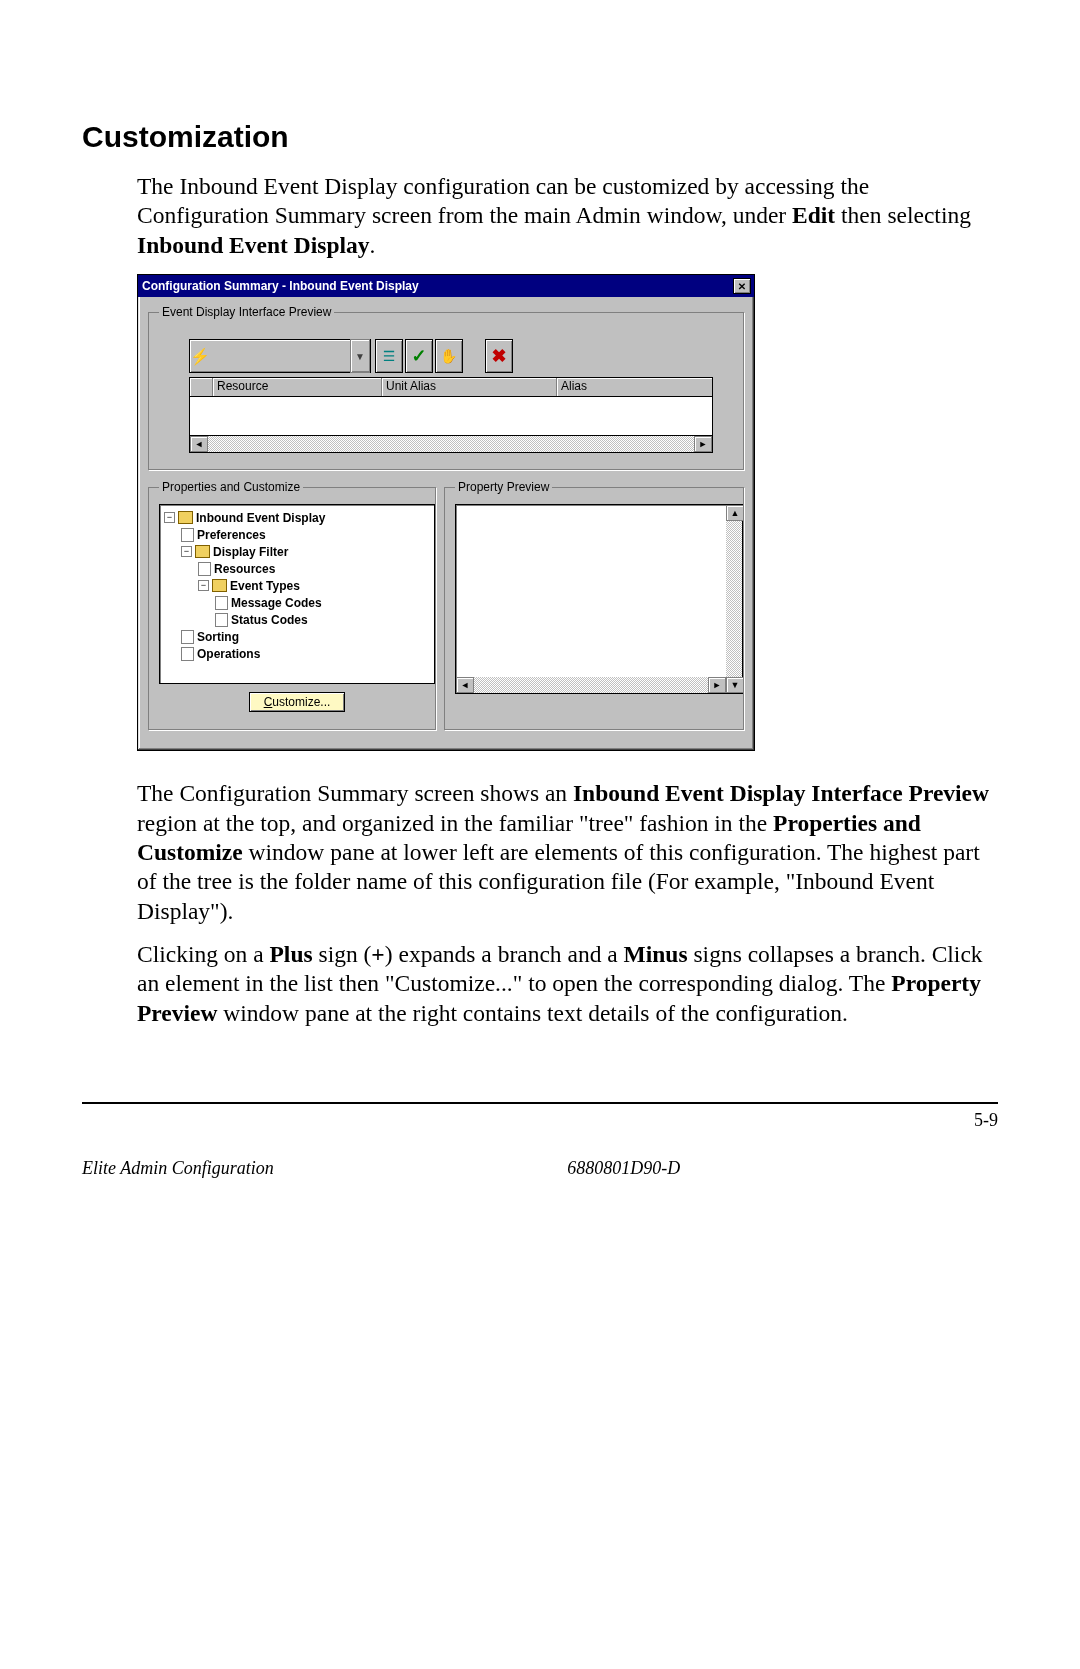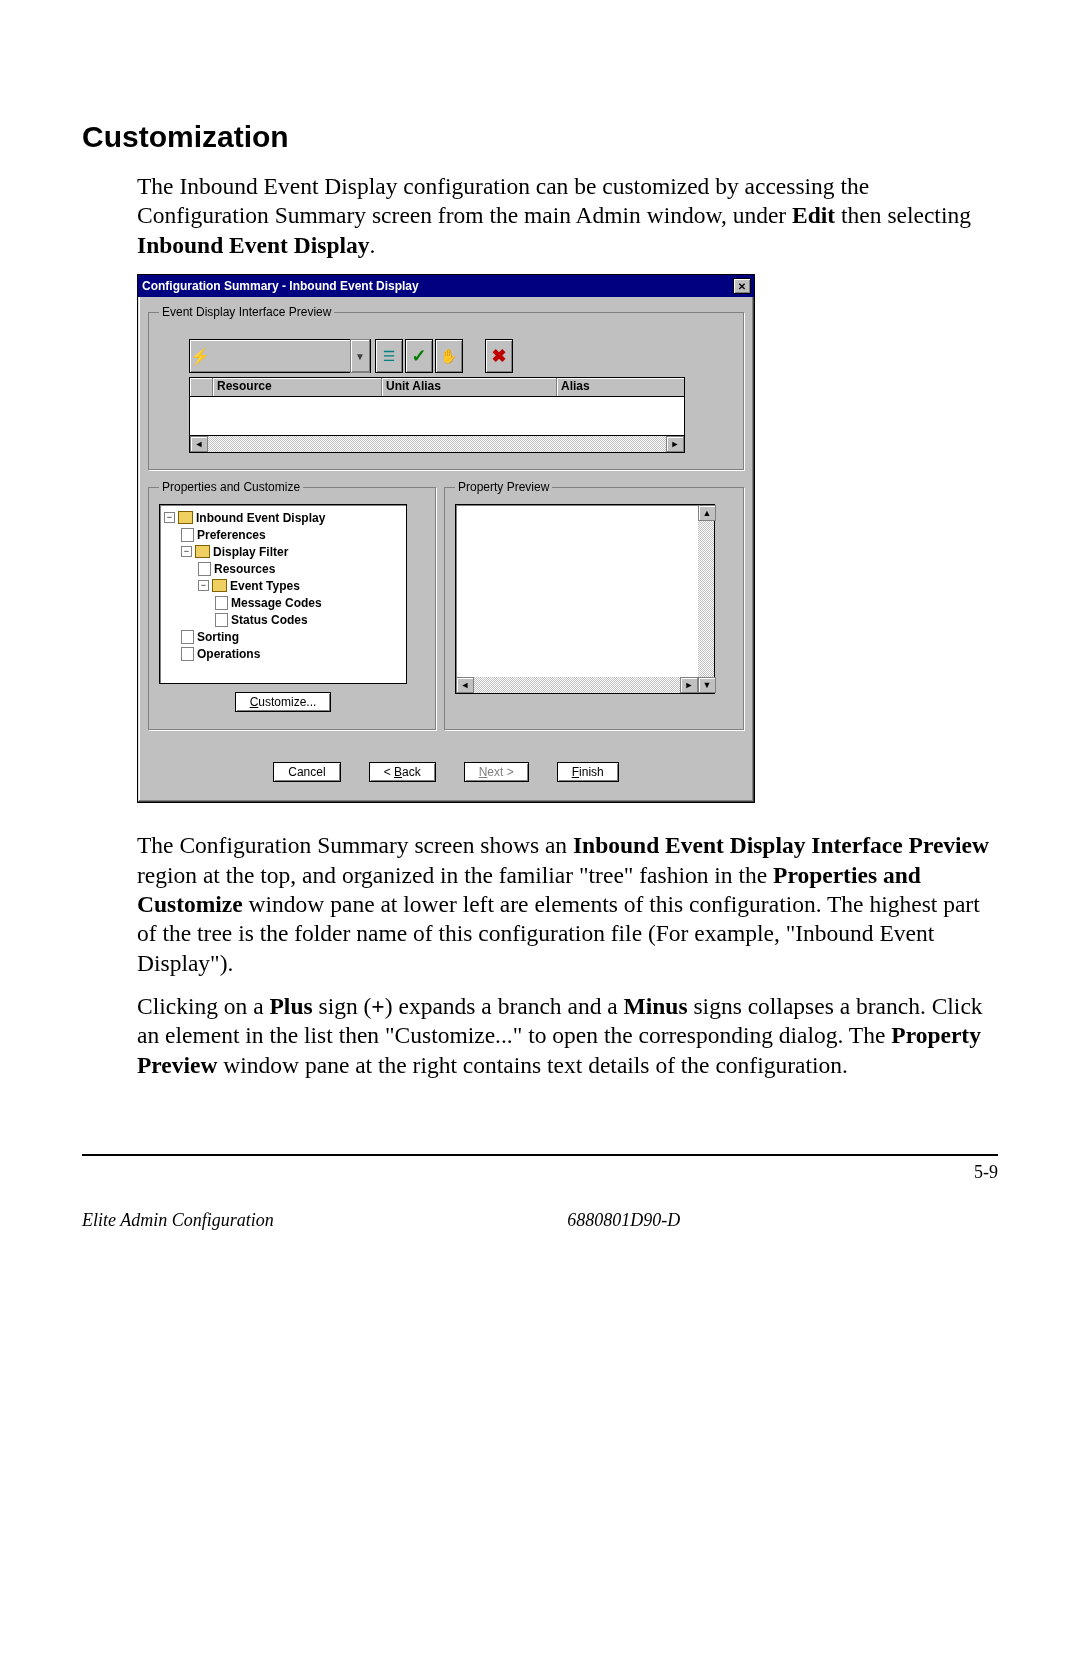--- a/index.html
+++ b/index.html
@@ -61,21 +61,21 @@
     background: #c0c0c0;
     border: 1px solid #000;
     box-shadow: inset 1px 1px 0 #fff, inset -1px -1px 0 #808080;
     display:flex; align-items:center; justify-content:center;
     font-size: 10px; font-weight: bold; color:#000;
   }
   .dialog-body { padding: 8px 10px 10px 10px; }
   fieldset.win {
     border: 1px solid #808080;
     box-shadow: 1px 1px 0 #fff;
-    padding: 10px 28px 10px 10px;
+    padding: 10px 0 10px 10px;
     margin: 0 0 10px 0;
   }
   fieldset.win legend {
     font-size: 12px;
     padding: 0 3px;
   }
   .preview-area {
     padding: 10px 30px 6px 30px;
   }
   .toolbar-row {
@@ -104,21 +104,21 @@
   .grid-head {
     display:flex;
     border:1px solid #000;
     box-shadow: inset 1px 1px 0 #fff;
     background:#c0c0c0;
     height: 18px;
   }
   .grid-head .col {
     border-right:1px solid #808080;
     box-shadow: inset 1px 1px 0 #fff;
-    font-weight:bold;
+    font-weight:normal;
     padding: 1px 4px;
     font-size:12px;
   }
   .grid-head .c0 { width:14px; }
   .grid-head .c1 { width:160px; }
   .grid-head .c2 { width:166px; }
   .grid-head .c3 { flex:1; border-right:none; }
   .grid-body {
     background:#fff;
     border:1px solid #000; border-top:none;
@@ -154,21 +154,21 @@
     overflow:hidden;
   }
   .tree-line { display:flex; align-items:center; gap:3px; height:17px; white-space:nowrap;}
   .tree-ind { display:inline-block; width:14px; }
   .pm-box { width:9px;height:9px;border:1px solid #808080;display:inline-flex;align-items:center;justify-content:center;font-size:9px;line-height:9px;background:#fff; }
   .folder-icon { width:13px;height:11px;background:#f0d060;border:1px solid #806000;display:inline-block; }
   .doc-icon { width:11px;height:12px;background:#fff;border:1px solid #808080;display:inline-block; }
   .tree-label { font-weight:bold; font-size:12px; }
   .cust-btn-row { text-align:center; margin-top:8px; }
   .win-btn {
-    background:#ffffff;
+    background:#fef9c3;
     border:1px solid #000;
     box-shadow: inset 1px 1px 0 #fff, inset -1px -1px 0 #808080;
     padding: 2px 14px;
     font-size:12px;
     font-family: inherit;
     cursor:default;
   }
   .win-btn.disabled { color:#808080; text-shadow: 1px 1px 0 #fff; }
   .u { text-decoration: underline; }
   .prop-preview {
@@ -331,26 +331,20 @@
               <div class="vscroll">
                 <div class="scroll-btn">▲</div>
                 <div class="scroll-track-v"></div>
                 <div class="scroll-btn">▼</div>
               </div>
             </div>
           </fieldset>
         </div>
       </div>
 
-      <div class="button-row">
-        <button class="win-btn">Cancel</button>
-        <button class="win-btn"><span>&lt; </span><span class="u">B</span><span>ack</span></button>
-        <button class="win-btn disabled"><span class="u">N</span><span>ext &gt;</span></button>
-        <button class="win-btn"><span class="u">F</span><span>inish</span></button>
-      </div>
     </div>
   </div>
 
   <p class="body-text">
     <span>The Configuration Summary screen shows an </span><span class="bold">Inbound Event Display Interface Preview</span><span> region at the top, and organized in the familiar "tree" fashion in the </span><span class="bold">Properties and Customize</span><span> window pane at lower left are elements of this configuration.  The highest part of the tree is the folder name of this configuration file (For example, "Inbound Event Display").</span>
   </p>
 
   <p class="body-text">
     <span>Clicking on a </span><span class="bold">Plus</span><span> sign (</span><span class="bold">+</span><span>) expands a branch and a </span><span class="bold">Minus</span><span> signs collapses a branch.  Click an element in the list then "Customize..." to open the corresponding dialog.  The </span><span class="bold">Property Preview</span><span> window pane at the right contains text details of the configuration.</span>
   </p>

